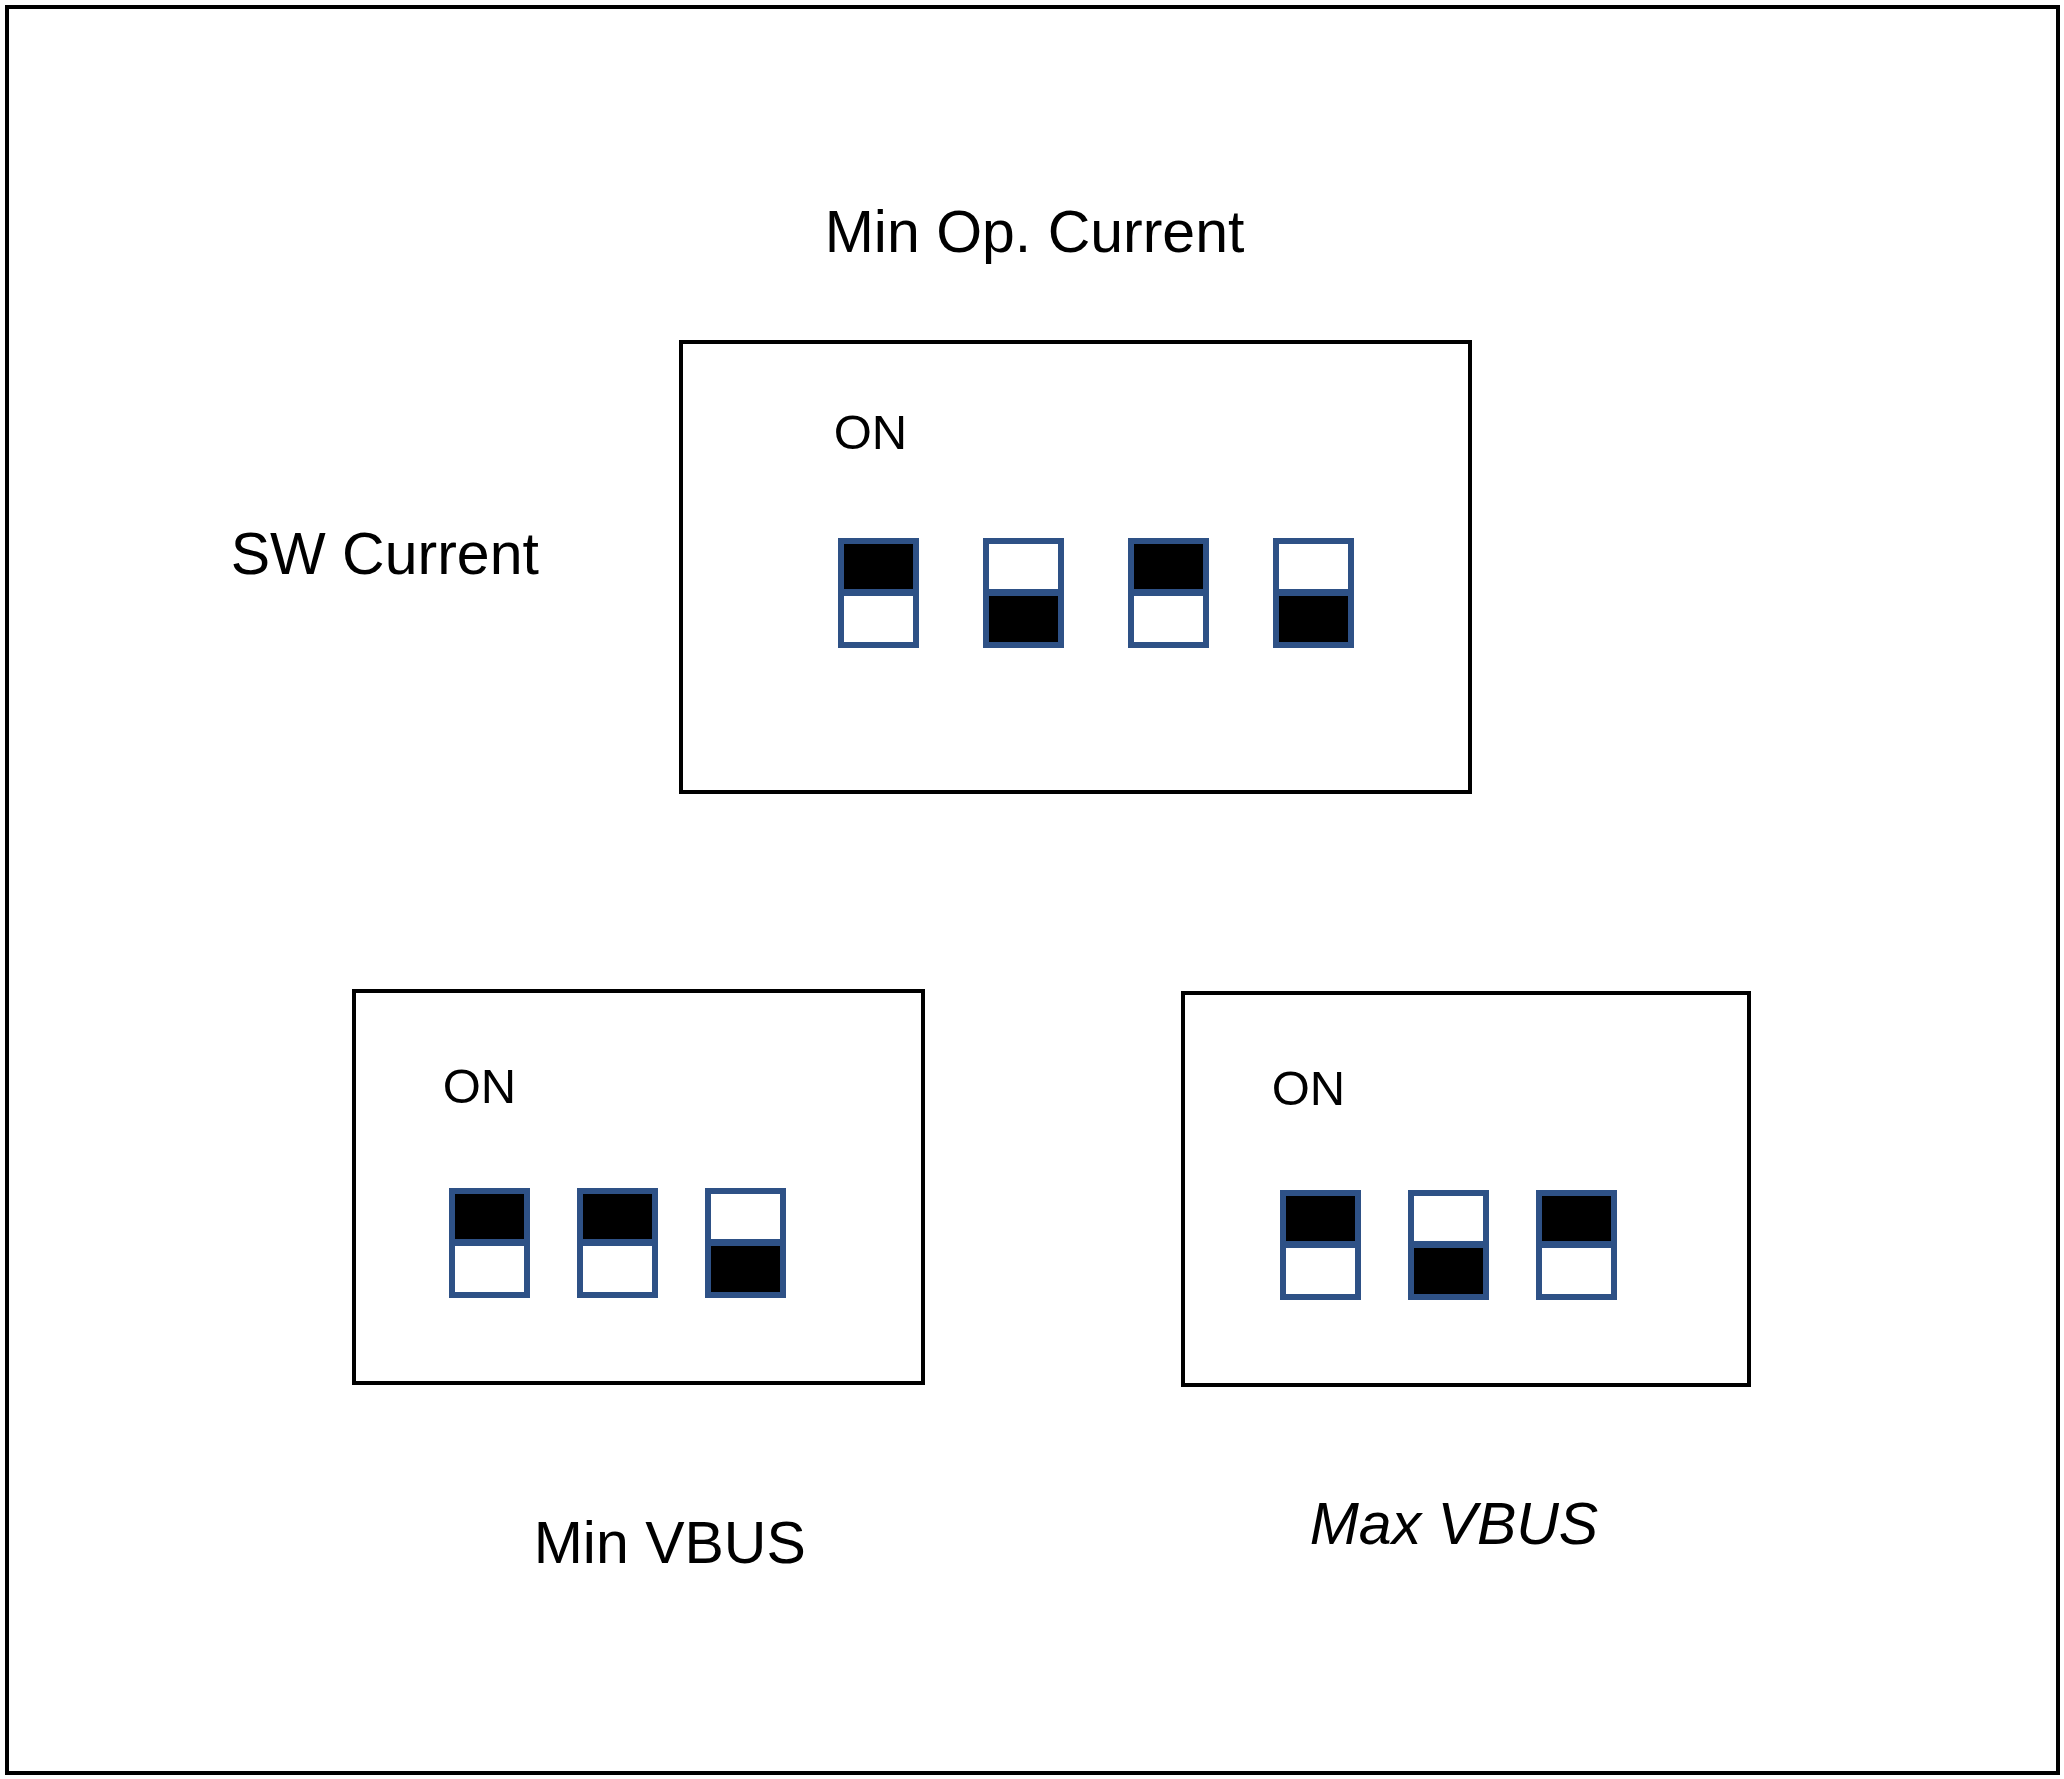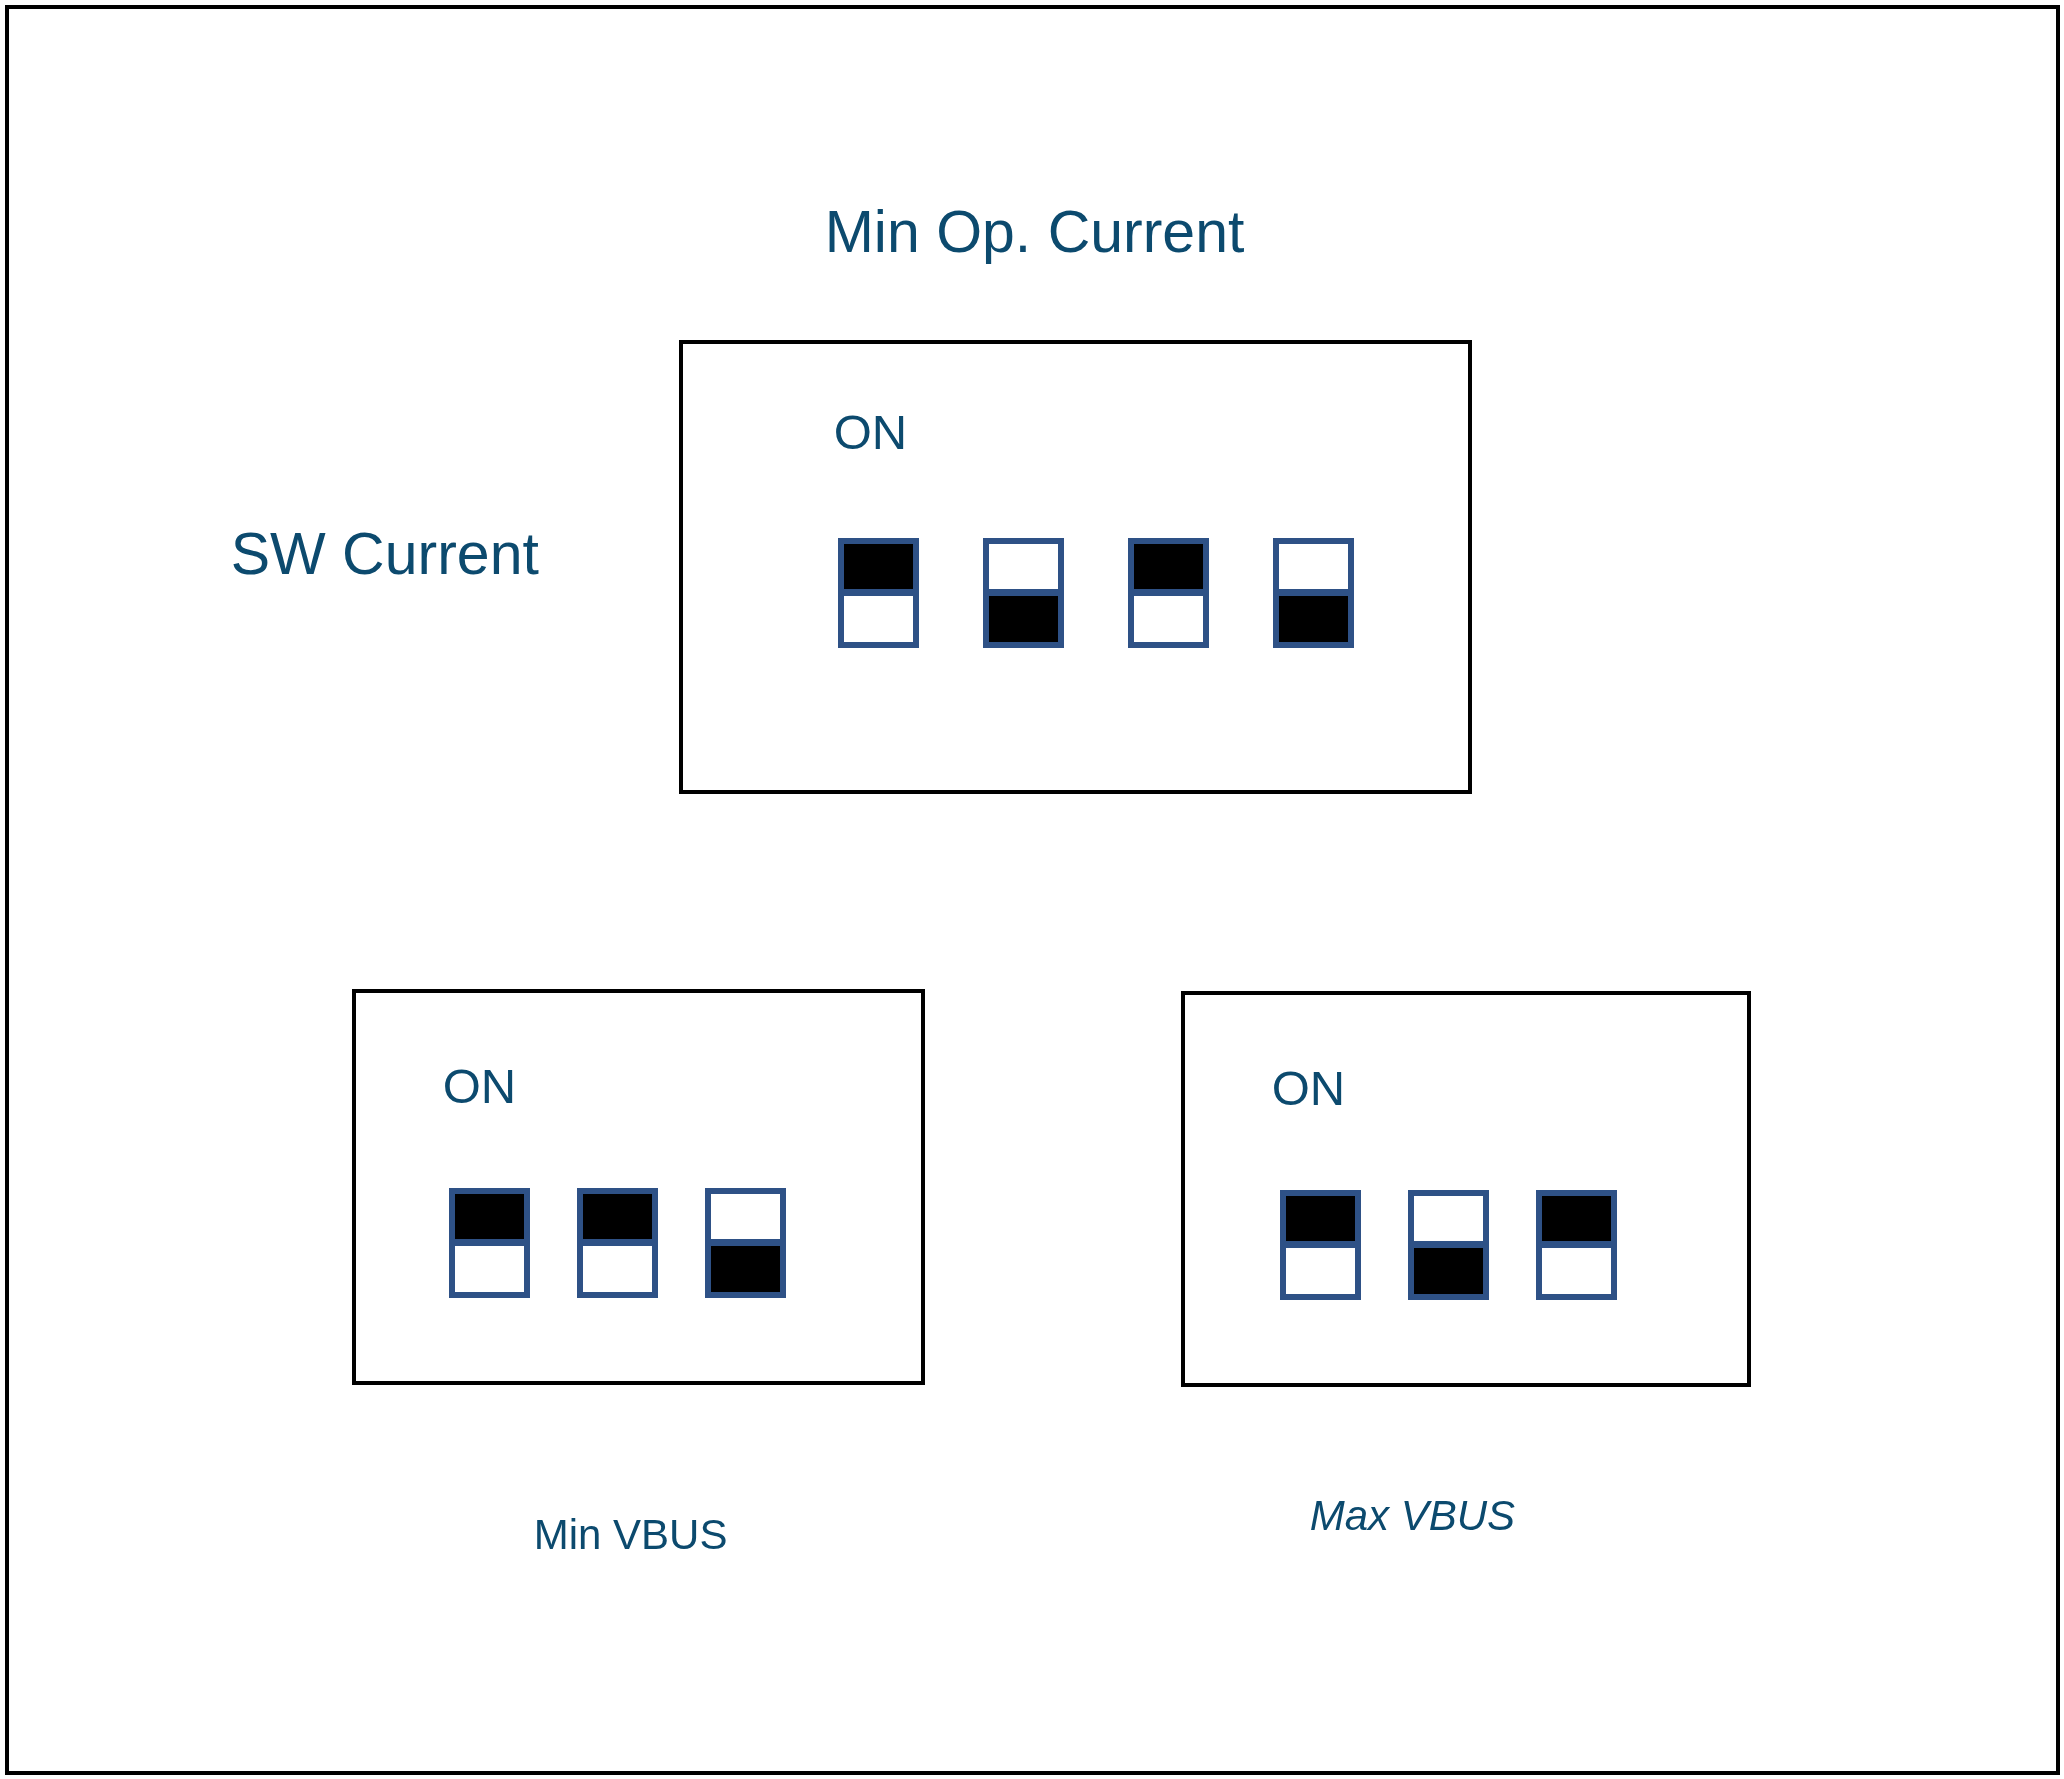--- a/index.html
+++ b/index.html
@@ -30,32 +30,32 @@
     height: 1770px;
     border: 4.7px solid #000000;
     box-sizing: border-box;
     background: #ffffff;
   }
 
   
   .label {
     position: absolute;
     white-space: nowrap;
-    color: #0c4a6e;
+    color: #000000;
     font-weight: 400;
     line-height: 1;
   }
   .label.title {
     font-size: 59px;
   }
   .label.side {
     font-size: 59px;
   }
   .label.caption {
-    font-size: 42px;
+    font-size: 59px;
   }
   .label.on-label {
     font-size: 49px;
     margin-top: 12px;
   }
 
   
   .sw-box {
     position: absolute;
     border: 4.7px solid #000000;

